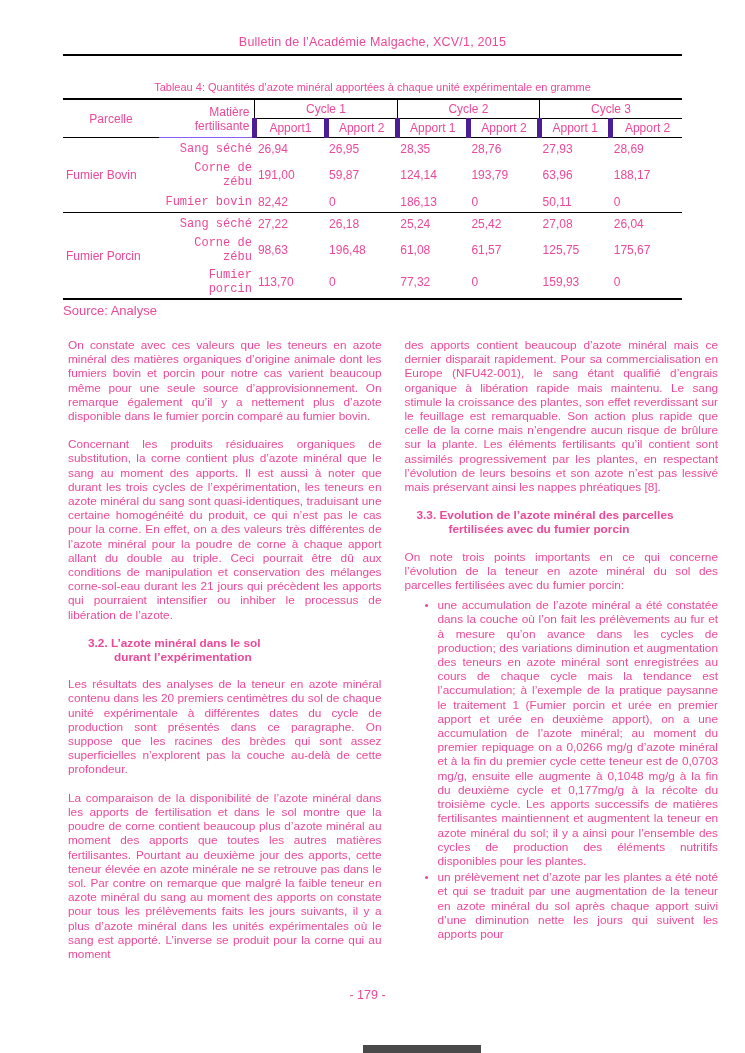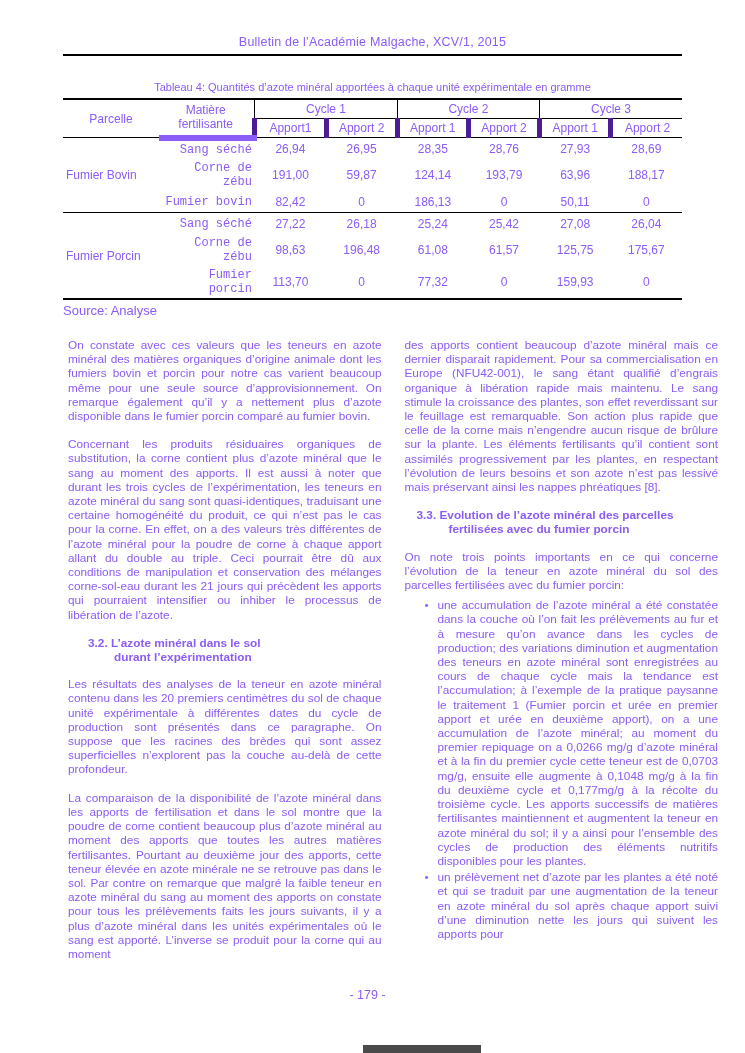--- a/index.html
+++ b/index.html
@@ -2,21 +2,21 @@
 <html lang="fr"><head>
 <meta charset="utf-8">
 <style>
   * { margin:0; padding:0; box-sizing:border-box; }
   html,body { background:#ffffff; }
   .page {
     position:relative;
     width:745px; height:1053px;
     margin:0 auto;
     background:#ffffff;
-    color:#8b5cf6;
+    color:#ec4899;
     font-family:"Liberation Sans","DejaVu Sans",sans-serif;
     overflow:hidden;
   }
   .journal-header {
     padding-top:35px;
     text-align:center;
     font-size:12.5px;
     letter-spacing:0.2px;
   }
   .header-rule {
@@ -36,39 +36,39 @@
     border-top:2px solid #000;
     border-bottom:2px solid #000;
     font-size:12px;
   }
   .data-table th, .data-table td {
     padding:2px 3px;
     font-weight:normal;
     vertical-align:middle;
   }
   .th-parcelle { width:15.5%; text-align:center; font-weight:bold; padding-left:6px; border-bottom:1px solid #000; }
-  .th-matiere  { width:15.5%; text-align:center; font-weight:bold; padding-left:8px; border-bottom:6px solid #8b5cf6; }
+  .th-matiere  { width:15.5%; text-align:right; font-weight:bold; padding-left:8px; border-bottom:1px solid #8b5cf6; }
   .th-cycle {
     width:23%;
     font-weight:bold; text-align:center;
     border-left:1px solid #000;
     border-bottom:1px solid #000;
     height:18px;
   }
   .th-apport {
     width:11.5%;
     text-align:center;
     border-left:5px solid #4c1d95;
     border-bottom:1px solid #000;
     height:19px;
   }
   .data-table td { height:21.5px; }
   .td-parcelle { font-weight:bold; text-align:left; padding-left:6px; }
   .td-matiere  { text-align:right; padding-left:8px;font-family:Liberation Mono, monospace; }
-  .td-num      { text-align:center; }
+  .td-num      { text-align:left; }
   tr.group-sep td { border-top:1px solid #000; }
   .table-source { font-size:13px; margin-top:3px; }
 
   .content {
     display:flex;
     gap:23px;
     margin:20px 27px 0 68px;
   }
   .col {
     flex:1;

